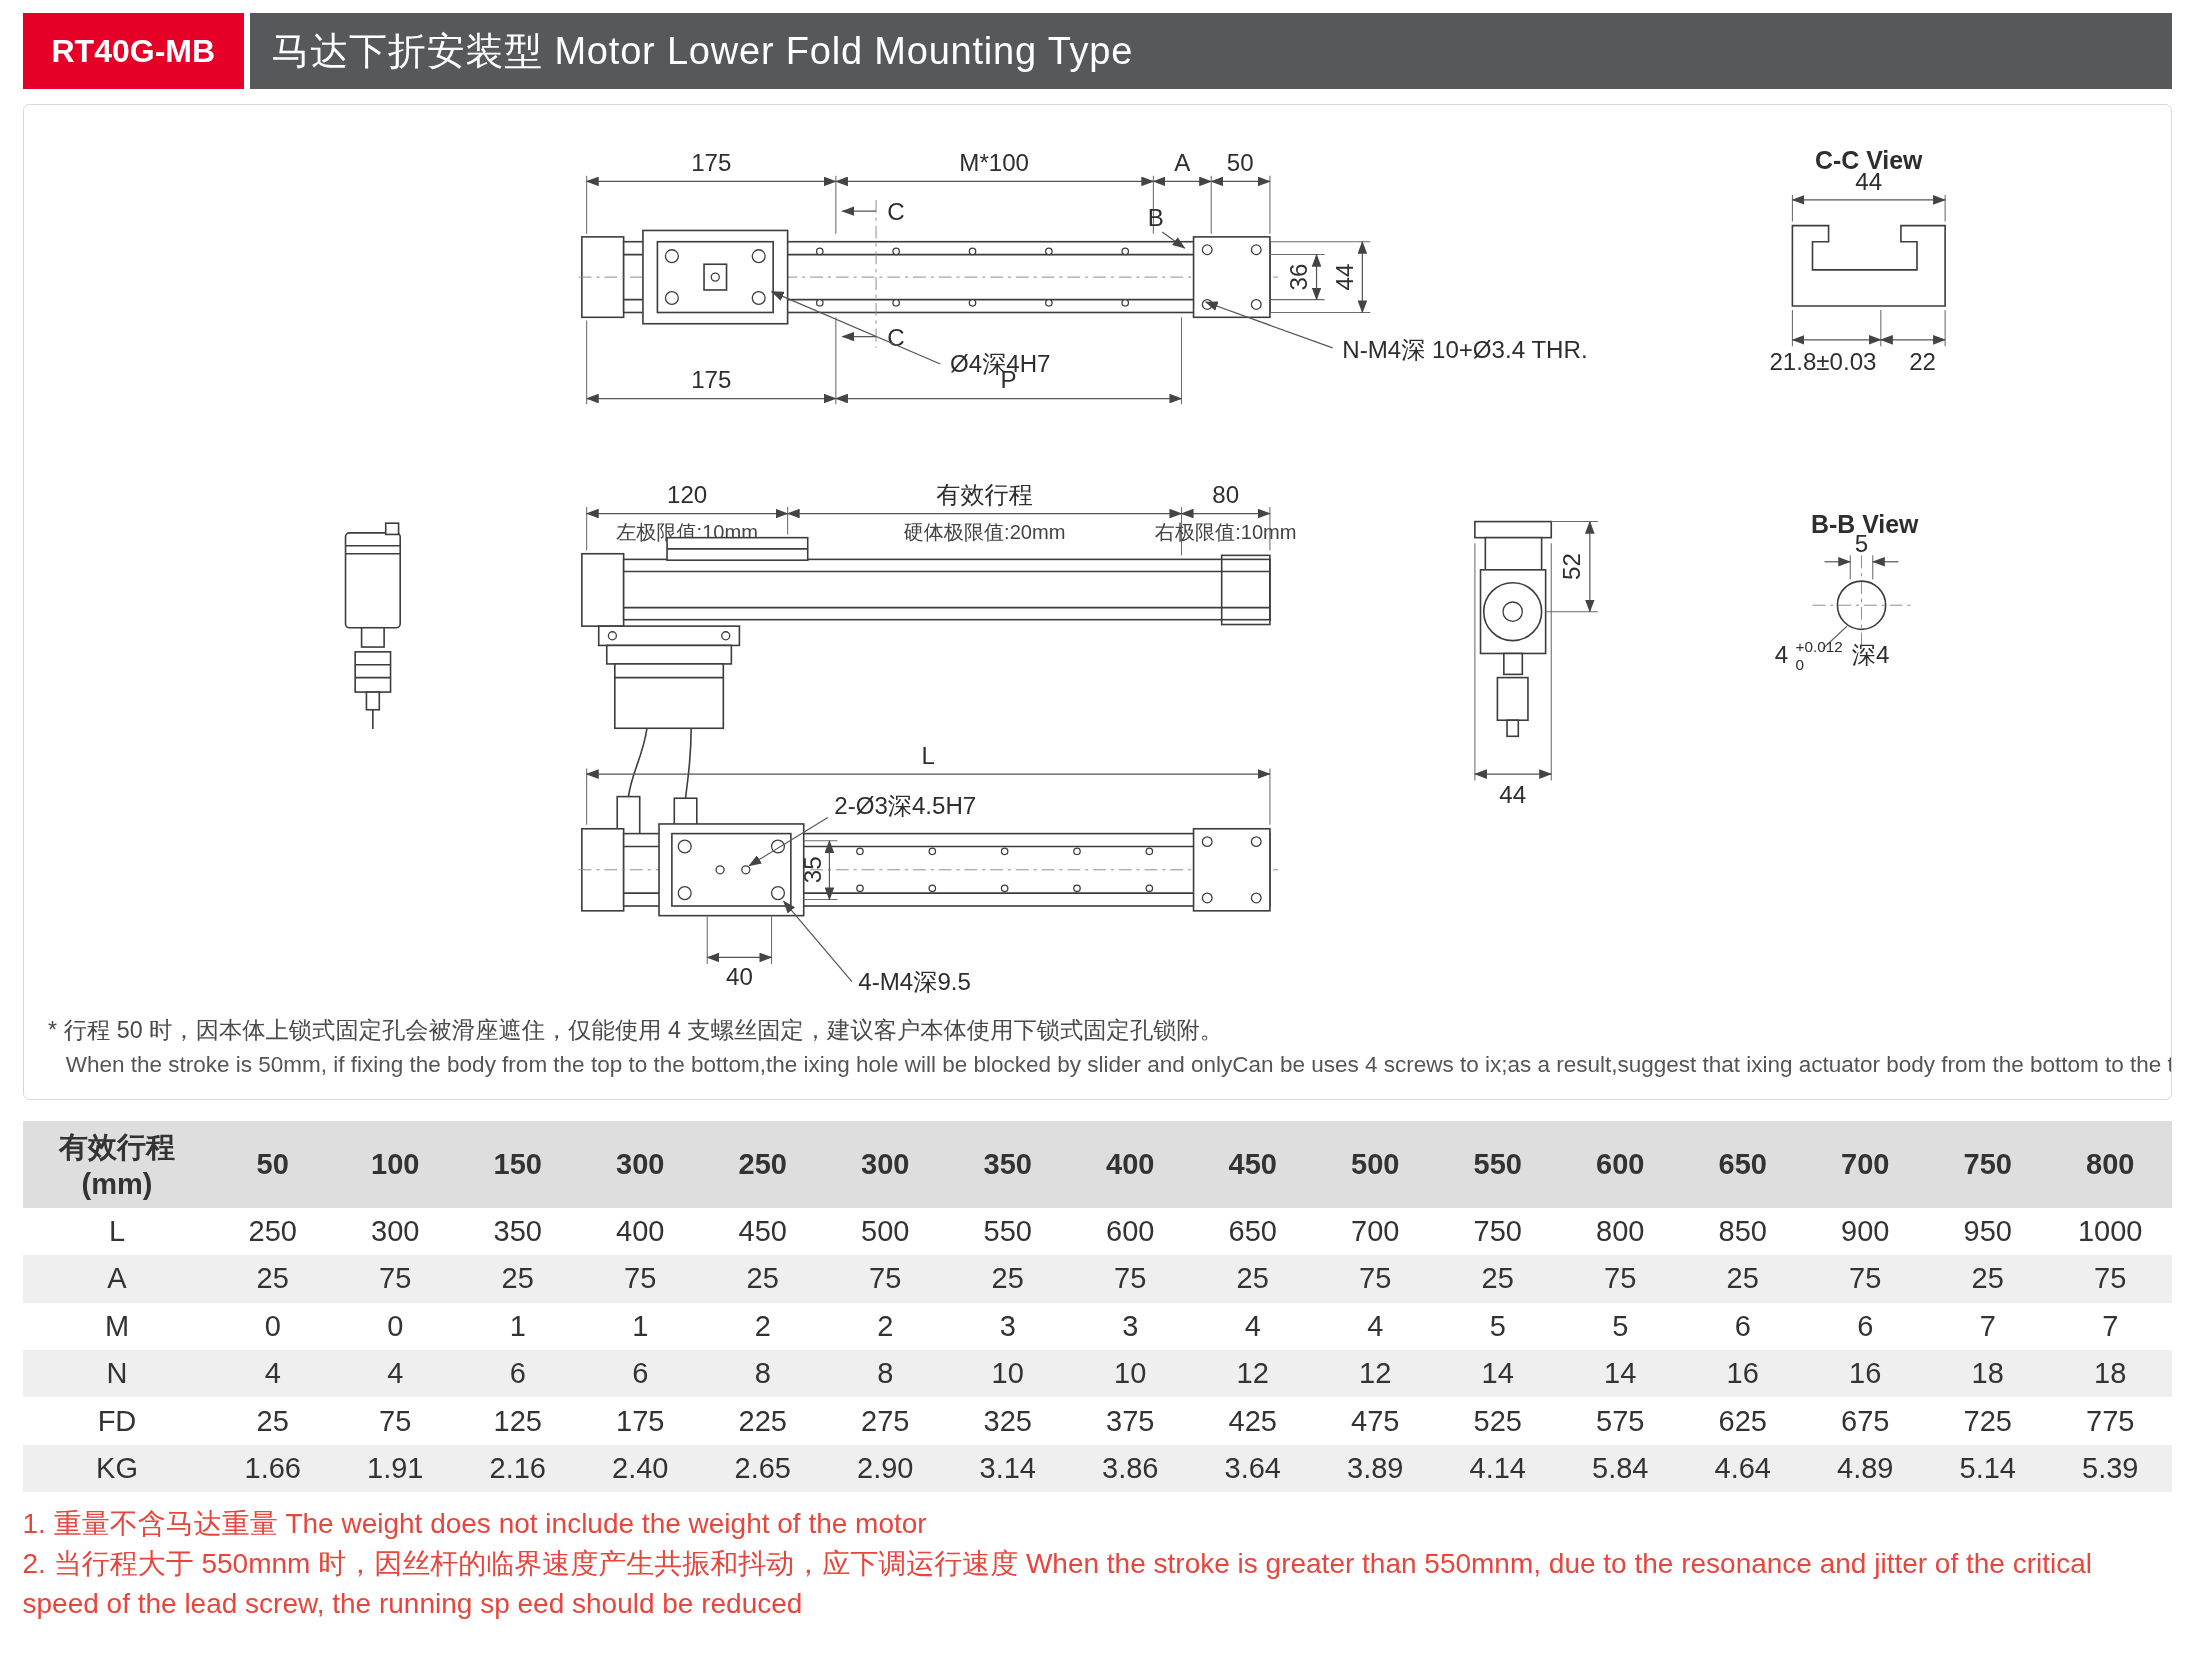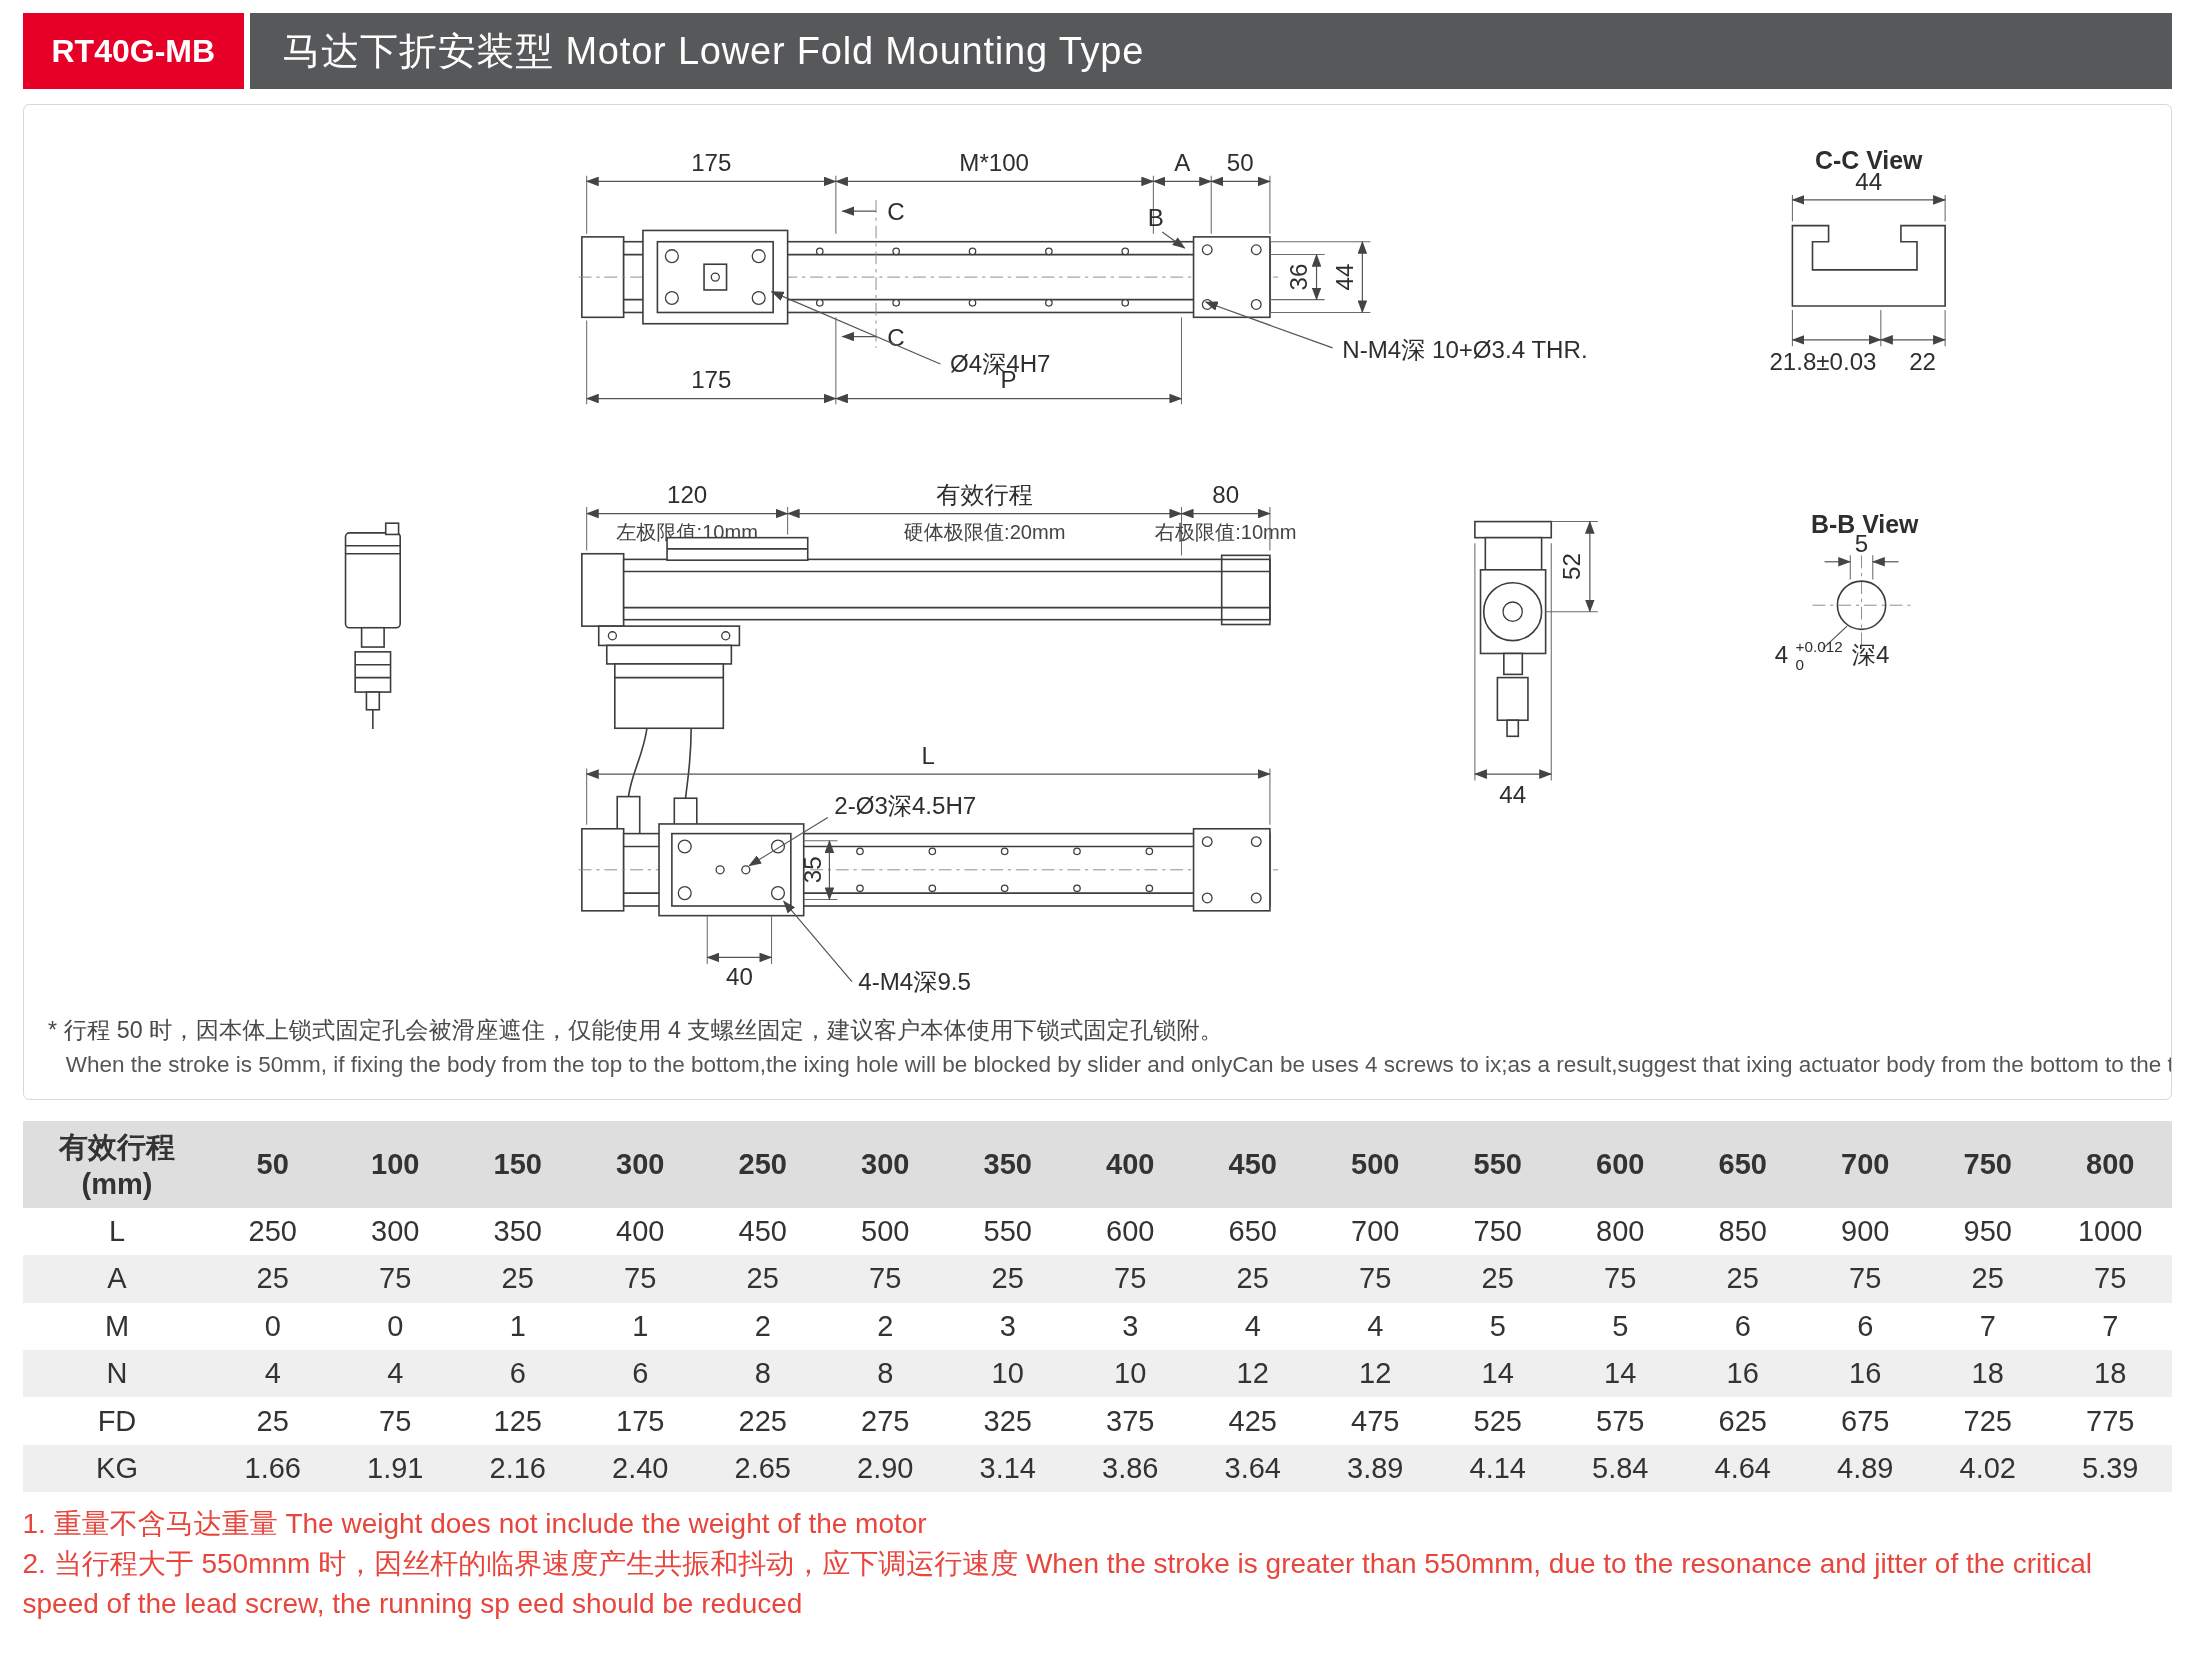--- a/index.html
+++ b/index.html
@@ -12,21 +12,21 @@
   .page { padding:13px 22.5px 0 22.5px; }
 
   
   .header { display:flex; align-items:stretch; height:76px; margin-bottom:14.5px; }
   .model-badge {
     background:#e60027; color:#fff; font-weight:bold; font-size:32px;
     display:flex; align-items:center; padding:0 29px; flex:0 0 auto;
   }
   .title-bar {
     background:#57585a; color:#fff; flex:1 1 auto; display:flex; align-items:center;
-    font-size:38px; padding-left:32px; margin-left:6.4px; letter-spacing:0.8px;
+    font-size:38px; padding-left:21px; margin-left:6.4px; letter-spacing:0.8px;
   }
 
   
   .drawing-box {
     border:1.6px solid #d7d7d7; border-radius:6.4px; height:996px;
     position:relative; overflow:hidden; margin-bottom:21px; background:#fff;
   }
   .drawing-box svg { position:absolute; left:0; top:0; width:100%; height:100%; }
 
   svg text { font-size:30px; fill:#2e2e2e; }
@@ -476,21 +476,21 @@
           <td>2.65</td>
           <td>2.90</td>
           <td>3.14</td>
           <td>3.86</td>
           <td>3.64</td>
           <td>3.89</td>
           <td>4.14</td>
           <td>5.84</td>
           <td>4.64</td>
           <td>4.89</td>
-          <td>4.02</td>
+          <td>5.14</td>
           <td>5.39</td>
         </tr>
       </tbody>
   </table>
 
   <section class="remarks">
     <p>1. 重量不含马达重量 The weight does not include the weight of the motor</p>
     <p>2. 当行程大于 550mnm 时，因丝杆的临界速度产生共振和抖动，应下调运行速度 When the stroke is greater than 550mnm, due to the resonance and jitter of the critical speed of the lead screw, the running sp eed should be reduced</p>
 
   </section>

